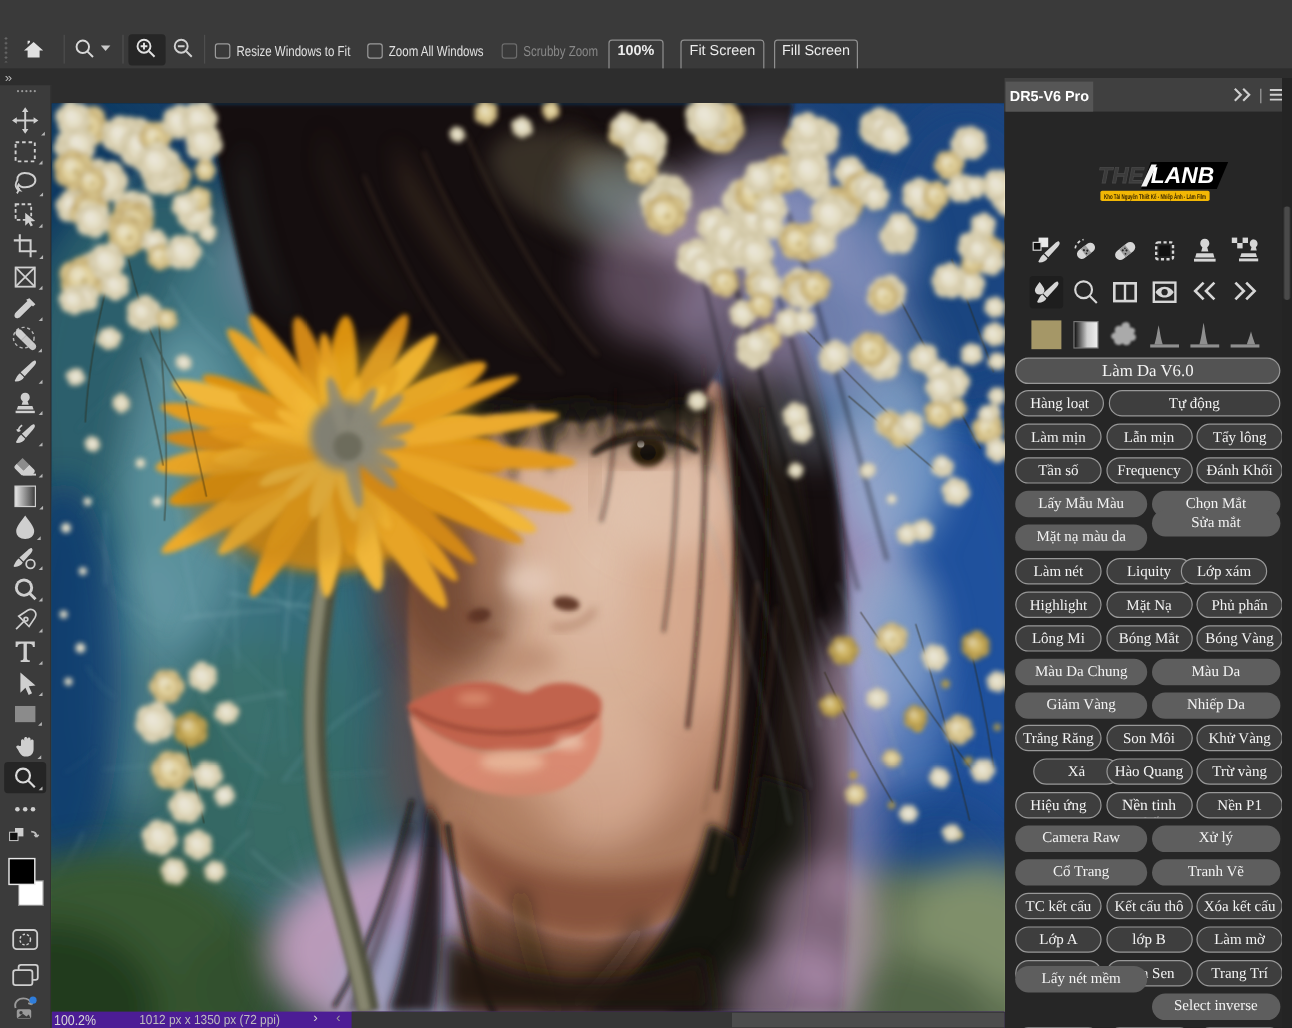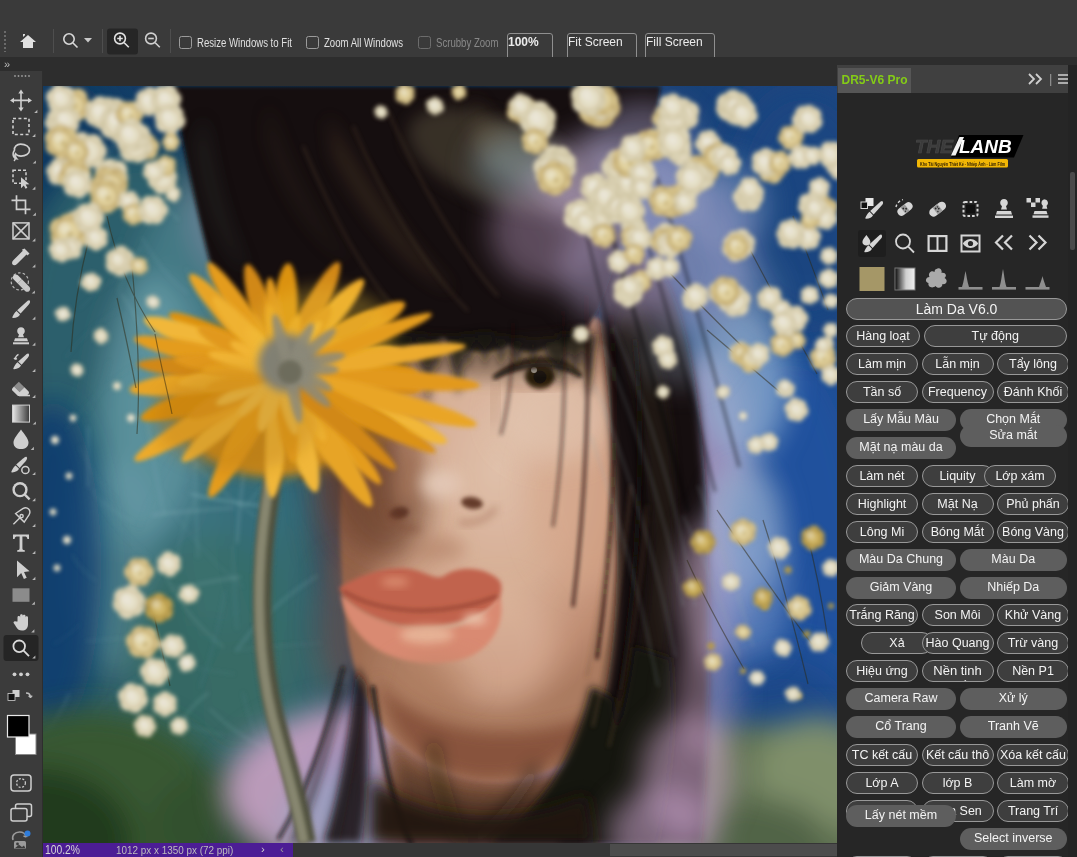--- a/index.html
+++ b/index.html
@@ -12,39 +12,39 @@
 #menubar span { position:absolute; top:5px; transform:scaleX(0.9); transform-origin:left center; }
 #optbar { position:absolute; left:0; top:25px; width:1077px; height:32px; background:#3a3a3a; }
 #optbar .grip { position:absolute; left:3px; top:5px; width:4px; height:22px;
   background-image:radial-gradient(circle, #6a6a6a 1px, transparent 1.1px); background-size:4px 4px; }
 .vsep { position:absolute; top:4px; width:1px; height:24px; background:#4e4e4e; }
 #optbar .cb { position:absolute; top:11px; width:13px; height:13px; border:1px solid #9b9b9b;
   border-radius:2.5px; background:none; }
 #optbar .lbl { position:absolute; top:11px; font-size:12px; color:#e0e0e0;
   transform:scaleX(0.8); transform-origin:left center; white-space:nowrap; }
 #optbar .btn { position:absolute; top:8px; height:33px; border:1px solid #8f8f8f; border-radius:3px;
-  color:#ececec; font-size:12px; text-align:left; line-height:17px; background:#3a3a3a; }
+  color:#ececec; font-size:12px; text-align:center; line-height:17px; background:#3a3a3a; }
 #tabstrip { position:absolute; left:0; top:57px; width:1077px; height:29px; background:#2d2d2d; }
 #tab { position:absolute; left:43px; top:57px; width:412px; height:29px; background:#474747;
   color:#dedede; font-size:11.4px; line-height:29px; padding-left:12px; white-space:nowrap; }
 #tab .x { position:absolute; left:388px; color:#bdbdbd; font-size:12px; }
 #toolbar { position:absolute; left:0; top:57px; width:43px; height:800px; background:#3b3b3b;
   border-right:1px solid #2e2e2e; }
 #canvas { position:absolute; left:43px; top:86px; width:794px; height:757px; background:#123; }
 #statusbar { position:absolute; left:43px; top:843px; width:794px; height:14px; background:#4c1d95;
   color:#d5d5d5; font-size:11.5px; }
 #statusbar .track { position:absolute; left:250px; top:0; width:544px; height:14px; background:#363636; }
 #statusbar .thumb { position:absolute; left:567px; top:1px; width:227px; height:12px; background:#4c4c4c; }
 #panel { position:absolute; left:837px; top:65px; width:240px; height:792px; background:#262626; }
 #phead { position:absolute; left:0; top:0; width:240px; height:28px; background:#404040; }
 #ptab { position:absolute; left:1px; top:3px; width:73px; height:25px; background:#565656;
-  color:#84cc16; font-weight:bold; font-size:12px; text-align:center; line-height:25px; }
+  color:#ffffff; font-weight:bold; font-size:12px; text-align:center; line-height:25px; }
 #phead .hic { position:absolute; top:6px; color:#cfcfcf; font-size:13px; }
 .pb { position:absolute; height:22px; border-radius:11px; color:#f3f3f3; font-size:12.5px;
-  text-align:center; line-height:21px; overflow:hidden; white-space:nowrap; }
+  text-align:center; line-height:21px; overflow:hidden; white-space:nowrap;font-family:Liberation Serif, serif; }
 .pdark { background:#3e3e3e; border:1px solid #989898; }
 .plight { background:#5e5e5e; }
 .pbig { background:#535353; border:1px solid #989898; font-size:14px; }
 .wrap2 { display:block; line-height:15px; padding-top:2px; font-size:13px; width:58px; margin:0 auto; white-space:normal; }
 #pscroll { position:absolute; left:1068px; top:65px; width:9px; height:792px; background:#242424; }
 #pscroll .th { position:absolute; left:2px; top:107px; width:5px; height:78px; background:#4a4a4a; border-radius:2px; }
 </style></head>
 <body>
 <div id="app">
  <div id="optbar">

